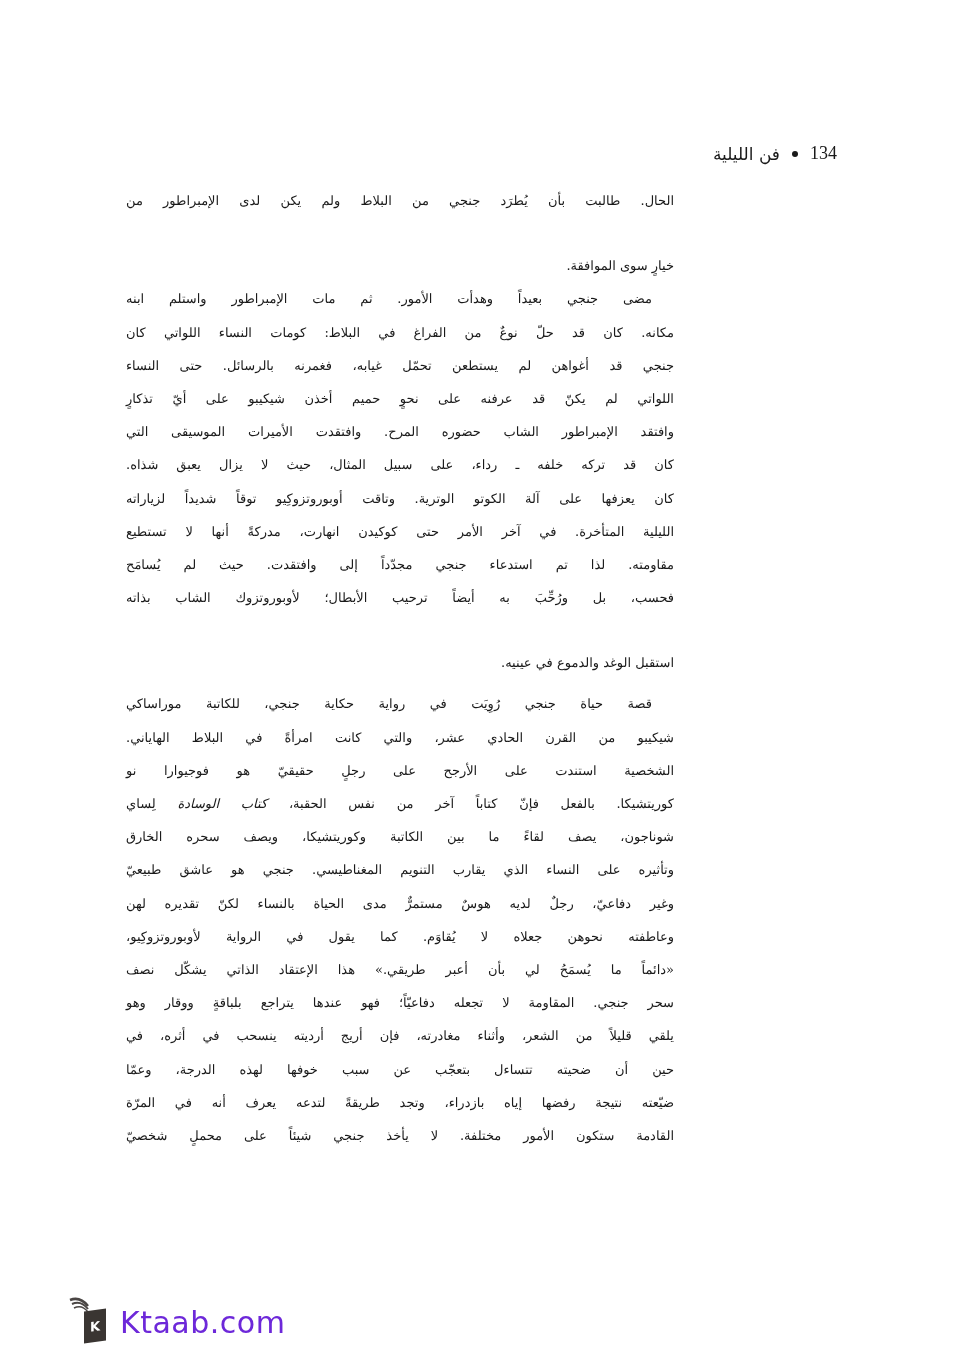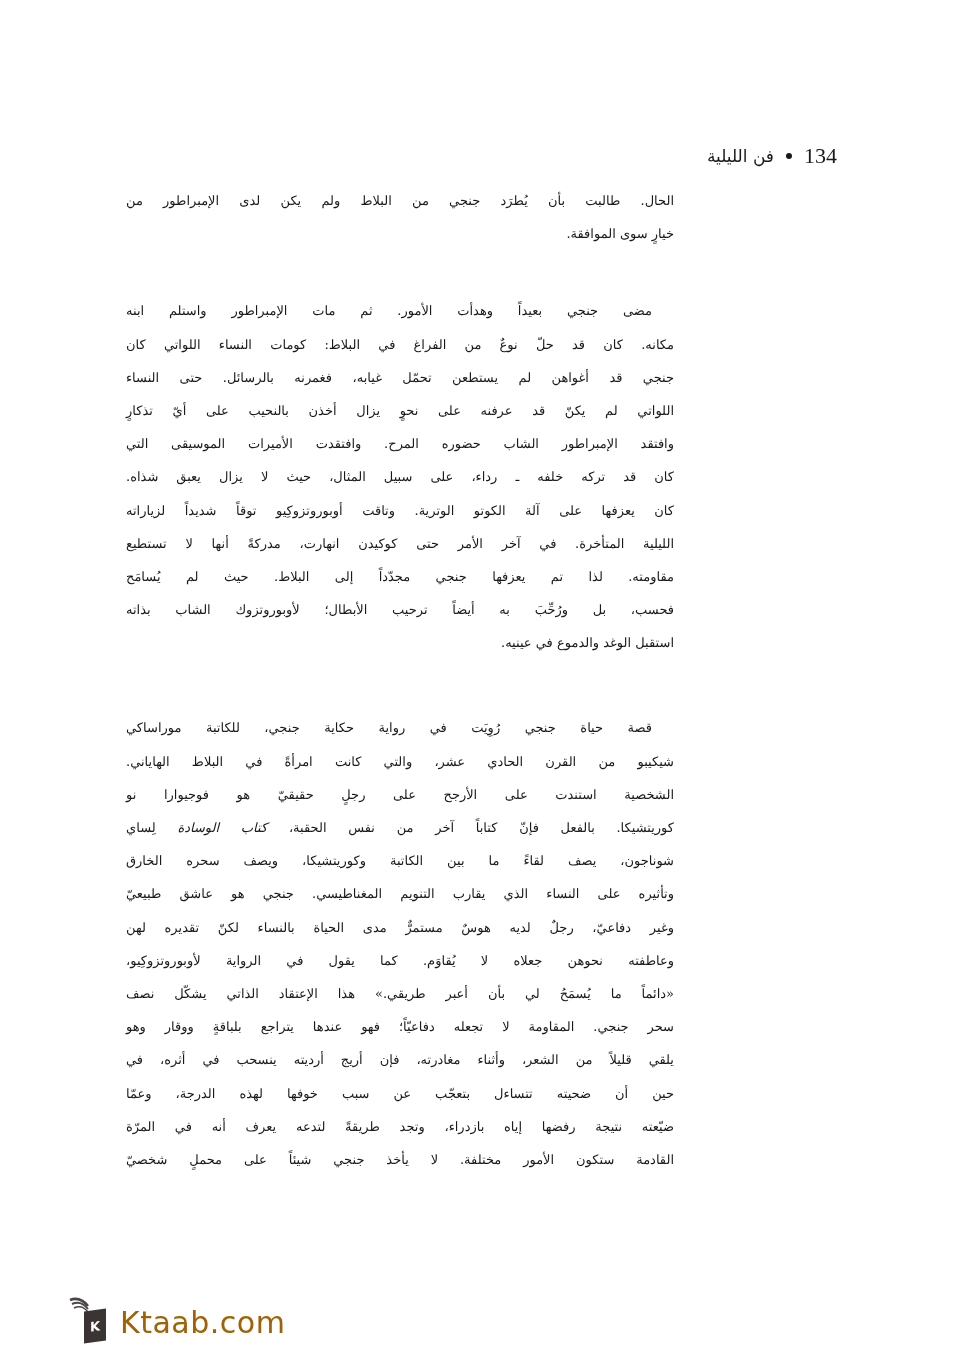--- a/index.html
+++ b/index.html
@@ -20,21 +20,21 @@
     top: 143px;
     right: 118px;
     direction: rtl;
     display: flex;
     align-items: center;
     gap: 12px;
     font-size: 17px;
   }
   .running-head .page-num {
     font-family: "Liberation Serif", serif;
-    font-size: 22px;
+    font-size: 18px;
     order: 0;
   }
   .running-head .dot {
     width: 6px;
     height: 6px;
     background: #1a1a1a;
     border-radius: 50%;
     display: inline-block;
   }
   .body-text {
@@ -50,24 +50,24 @@
   }
   .line {
     display: block;
     white-space: nowrap;
     height: 33.2px;
     text-align: justify;
     text-align-last: justify;
   }
   .line.last {
     text-align-last: right;
+    margin-top: 32px;
   }
   .line.indent {
     padding-right: 22px;
-    margin-top: 44px;
   }
   .para-gap {
     height: 8px;
   }
   .italic {
     font-style: italic;
   }
   .footer-logo {
     position: absolute;
     left: 68px;
@@ -100,21 +100,21 @@
   .logo-pages {
     position: absolute;
     left: 0;
     top: 0;
     width: 28px;
     height: 20px;
   }
   .logo-text {
     font-family: "DejaVu Sans", sans-serif;
     font-size: 30px;
-    color: #a16207;
+    color: #6d28d9;
     letter-spacing: 0.5px;
   }
 </style>
 </head>
 <body>
 
 <header class="running-head">
   <span class="page-num">134</span>
   <span class="dot"></span>
   <span class="book-title">فن الليلية</span>
@@ -124,26 +124,26 @@
 
   <section>
     <span class="line">الحال. طالبت بأن يُطرَد جنجي من البلاط ولم يكن لدى الإمبراطور من</span>
     <span class="line last">خيارٍ سوى الموافقة.</span>
   </section>
 
   <section>
     <span class="line indent">مضى جنجي بعيداً وهدأت الأمور. ثم مات الإمبراطور واستلم ابنه</span>
     <span class="line">مكانه. كان قد حلّ نوعٌ من الفراغ في البلاط: كومات النساء اللواتي كان</span>
     <span class="line">جنجي قد أغواهن لم يستطعن تحمّل غيابه، فغمرنه بالرسائل. حتى النساء</span>
-    <span class="line">اللواتي لم يكنّ قد عرفنه على نحوٍ يزال أخذن بالنحيب على أيّ تذكارٍ</span>
+    <span class="line">اللواتي لم يكنّ قد عرفنه على نحوٍ حميم أخذن شيكيبو على أيّ تذكارٍ</span>
     <span class="line">وافتقد الإمبراطور الشاب حضوره المرح. وافتقدت الأميرات الموسيقى التي</span>
     <span class="line">كان قد تركه خلفه ـ رداء، على سبيل المثال، حيث لا يزال يعبق شذاه.</span>
     <span class="line">كان يعزفها على آلة الكوتو الوترية. وتاقت أوبوروتزوكِيو توقاً شديداً لزياراته</span>
     <span class="line">الليلية المتأخرة. في آخر الأمر حتى كوكيدن انهارت، مدركةً أنها لا تستطيع</span>
-    <span class="line">مقاومته. لذا تم يعزفها جنجي مجدّداً إلى البلاط. حيث لم يُسامَح</span>
+    <span class="line">مقاومته. لذا تم استدعاء جنجي مجدّداً إلى وافتقدت. حيث لم يُسامَح</span>
     <span class="line">فحسب، بل ورُحِّبَ به أيضاً ترحيب الأبطال؛ لأوبوروتزوك الشاب بذاته</span>
     <span class="line last">استقبل الوغد والدموع في عينيه.</span>
   </section>
 
   <div class="para-gap"></div>
 
   <section>
     <span class="line indent">قصة حياة جنجي رُوِيَت في رواية حكاية جنجي، للكاتبة موراساكي</span>
     <span class="line">شيكيبو من القرن الحادي عشر، والتي كانت امرأةً في البلاط الهاياني.</span>
     <span class="line">الشخصية استندت على الأرجح على رجلٍ حقيقيّ هو فوجيوارا نو</span>

